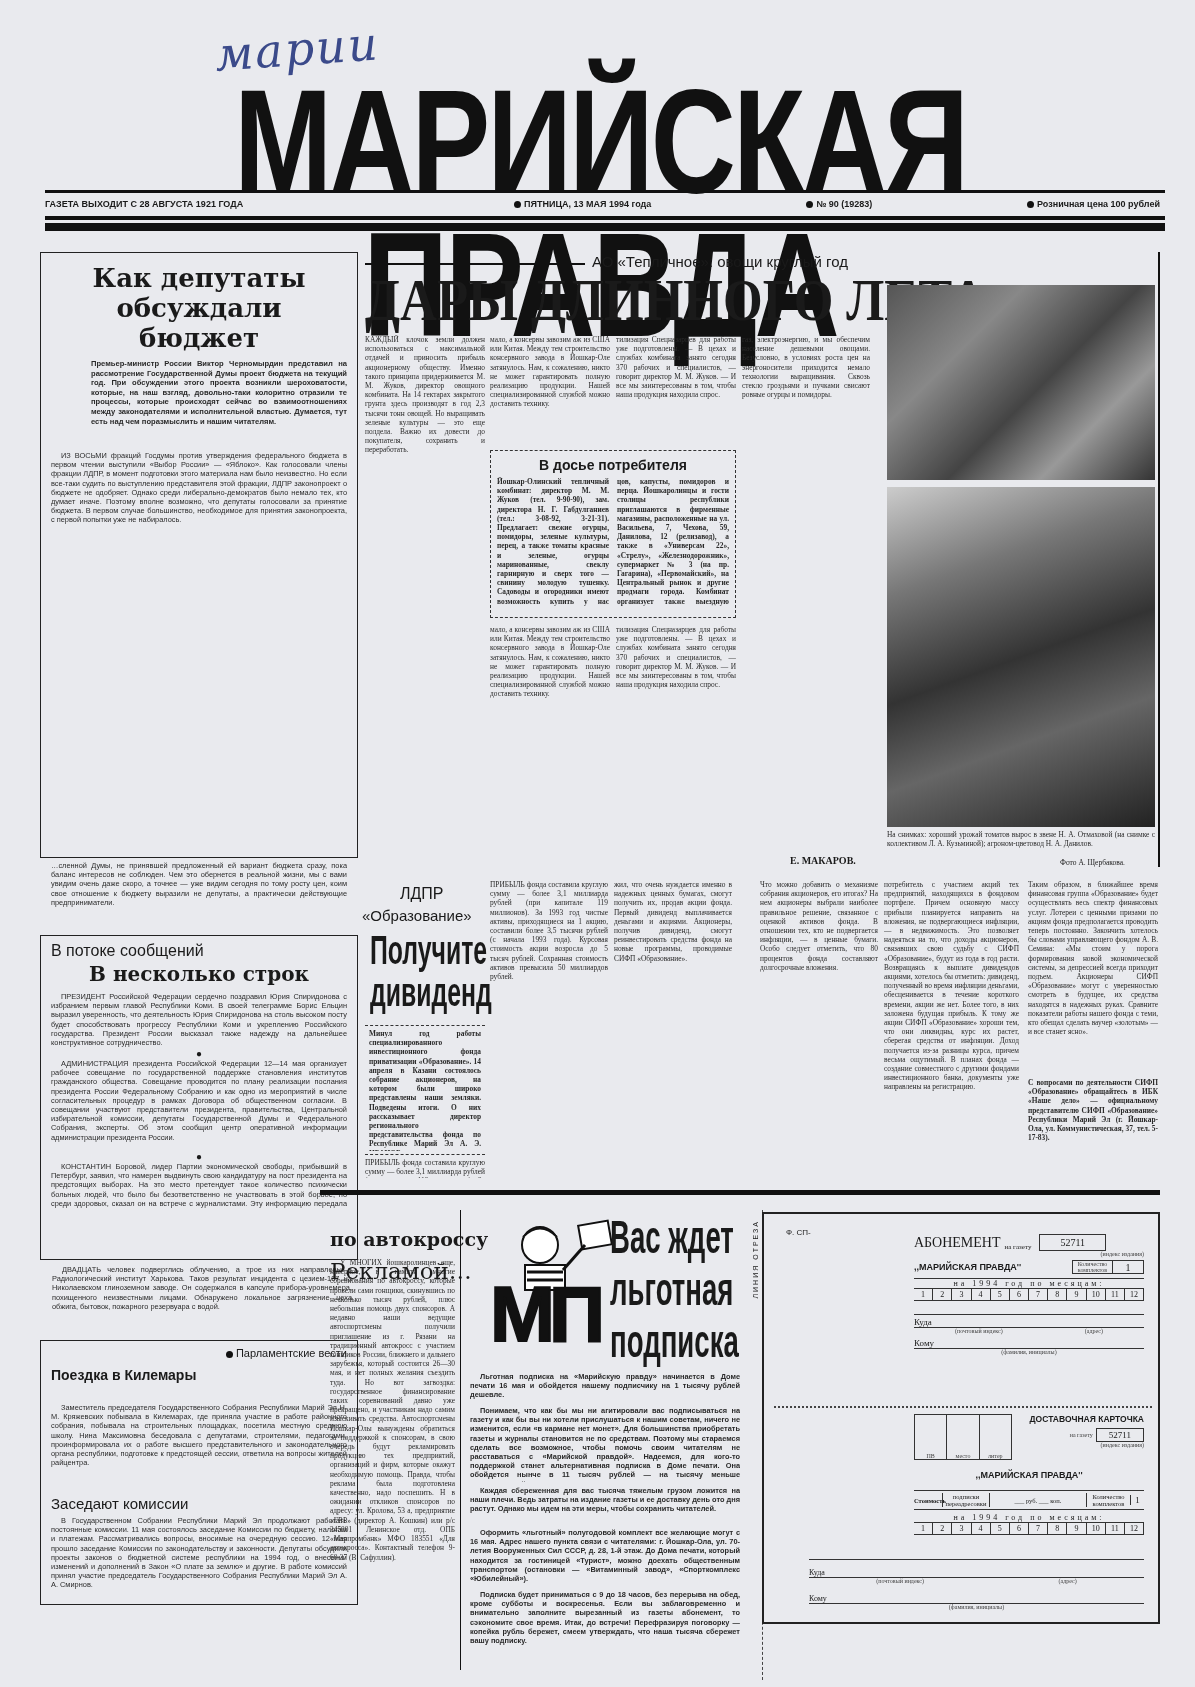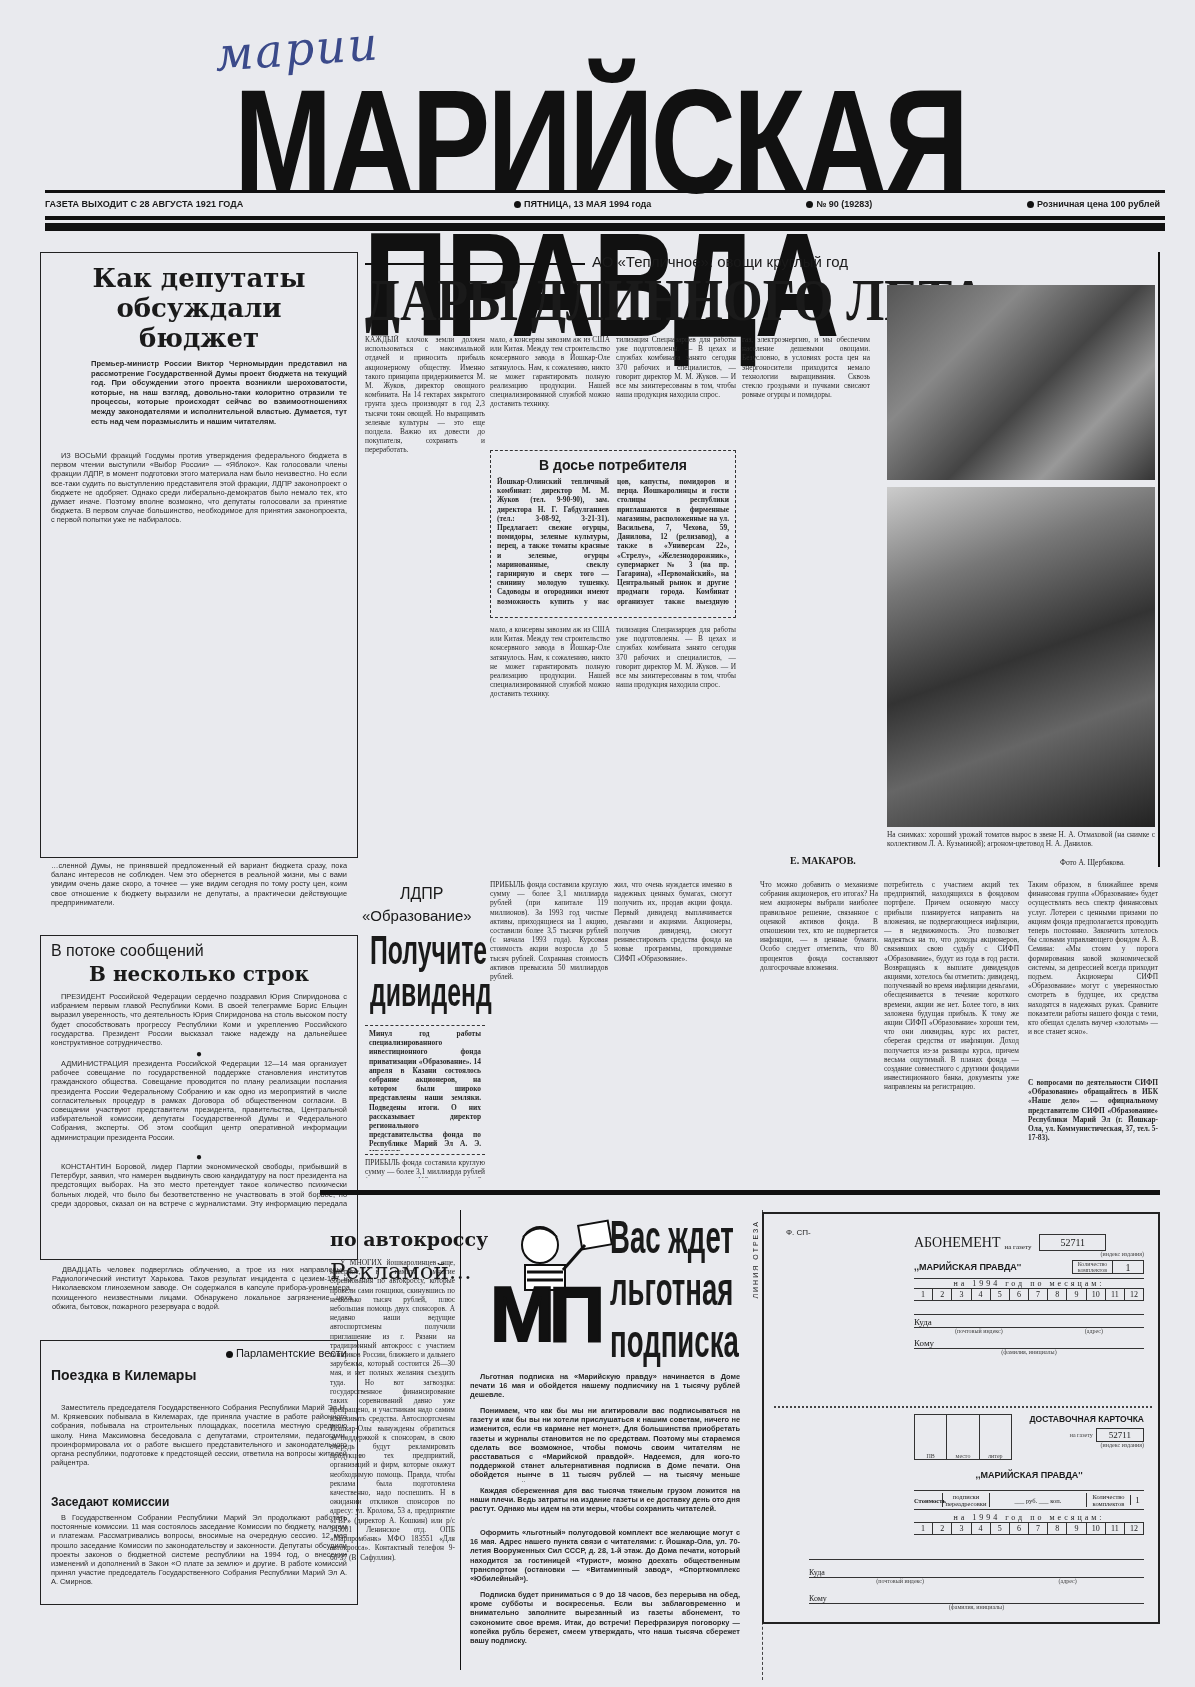--- a/index.html
+++ b/index.html
@@ -79,21 +79,21 @@
   <div class="col-text sans" style="height:92px;text-indent:10px">АДМИНИСТРАЦИЯ президента Российской Федерации 12—14 мая организует рабочее совещание по государственной поддержке становления институтов гражданского общества. Совещание проводится по плану реализации послания президента России Федеральному Собранию и как одно из мероприятий в числе согласительных процедур в рамках Договора об общественном согласии. В совещании участвуют представители президента, правительства, Центральной избирательной комиссии, депутаты Государственной Думы и Федерального Собрания, эксперты. Об этом сообщил центр оперативной информации администрации президента России.</div>
   <div style="text-align:center;font-size:10px">●</div>
   <div class="col-text sans" style="height:46px;text-indent:10px">КОНСТАНТИН Боровой, лидер Партии экономической свободы, прибывший в Петербург, заявил, что намерен выдвинуть свою кандидатуру на пост президента на предстоящих выборах. На это место претендует такое количество психически больных людей, что было бы безответственно не участвовать в этой борьбе, но среди здоровых, сказал он на встрече с журналистами. Эту информацию передала радиостанция «Маяк».</div>
 </div>
 <div class="abs col-text sans" style="left:52px;top:1265px;width:300px;height:55px;text-indent:10px">ДВАДЦАТЬ человек подверглись облучению, а трое из них направлены в Радиологический институт Харькова. Таков результат инцидента с цезием-137 на Николаевском глиноземном заводе. Он содержался в капсуле прибора-уровнемера, похищенного неизвестными лицами. Обнаружено локальное загрязнение цеха обжига, бытовок, пожарного резервуара с водой.</div>
 
 <div class="abs box" style="left:40px;top:1340px;width:318px;height:265px;padding:6px 10px">
   <div class="sans" style="text-align:right;font-size:11px"><i class="dot"></i><span>Парламентские вести</span></div>
   <div class="sans" style="font-weight:bold;font-size:14px;margin:8px 0 20px">Поездка в Килемары</div>
   <div class="col-text sans" style="height:82px;text-indent:10px">Заместитель председателя Государственного Собрания Республики Марий Эл Н. М. Кряжевских побывала в Килемарах, где приняла участие в работе районного собрания, побывала на строительных площадках, посетила местную среднюю школу. Нина Максимовна беседовала с депутатами, строителями, педагогами, проинформировала их о работе высшего представительного и законодательного органа республики, подготовке к предстоящей сессии, ответила на вопросы жителей райцентра.</div>
-  <div class="sans" style="font-weight:bold;font-size:12px;margin:10px 0 4px">Заседают комиссии</div>
+  <div class="sans" style="font-weight:normal;font-size:15px;margin:10px 0 4px">Заседают комиссии</div>
   <div class="col-text sans" style="height:82px;text-indent:10px">В Государственном Собрании Республики Марий Эл продолжают работать постоянные комиссии. 11 мая состоялось заседание Комиссии по бюджету, налогам и платежам. Рассматривались вопросы, вносимые на очередную сессию. 12 мая прошло заседание Комиссии по законодательству и законности. Депутаты обсудили проекты законов о бюджетной системе республики на 1994 год, о внесении изменений и дополнений в Закон «О плате за землю» и другие. В работе комиссий принял участие председатель Государственного Собрания Республики Марий Эл А. А. Смирнов.</div>
 </div>
 
 <div class="abs sans" style="left:400px;top:885px;font-size:16px">ЛДПР</div>
 <div class="abs sans" style="left:362px;top:907px;font-size:15px">«Образование»</div>
 <div class="abs h-cond" style="left:370px;top:928px;font-size:40px;white-space:nowrap">Получите</div>
 <div class="abs h-cond" style="left:370px;top:970px;font-size:40px;white-space:nowrap">дивиденд</div>
 <div class="abs dashed" style="left:365px;top:1025px;width:120px;height:130px;padding:3px 4px;border-style:dashed none dashed none">
   <div class="col-text" style="height:122px;font-weight:bold">Минул год работы специализированного инвестиционного фонда приватизации «Образование». 14 апреля в Казани состоялось собрание акционеров, на котором были широко представлены наши земляки. Подведены итоги. О них рассказывает директор регионального представительства фонда по Республике Марий Эл А. Э. ИВАНОВ.</div>
 </div>

